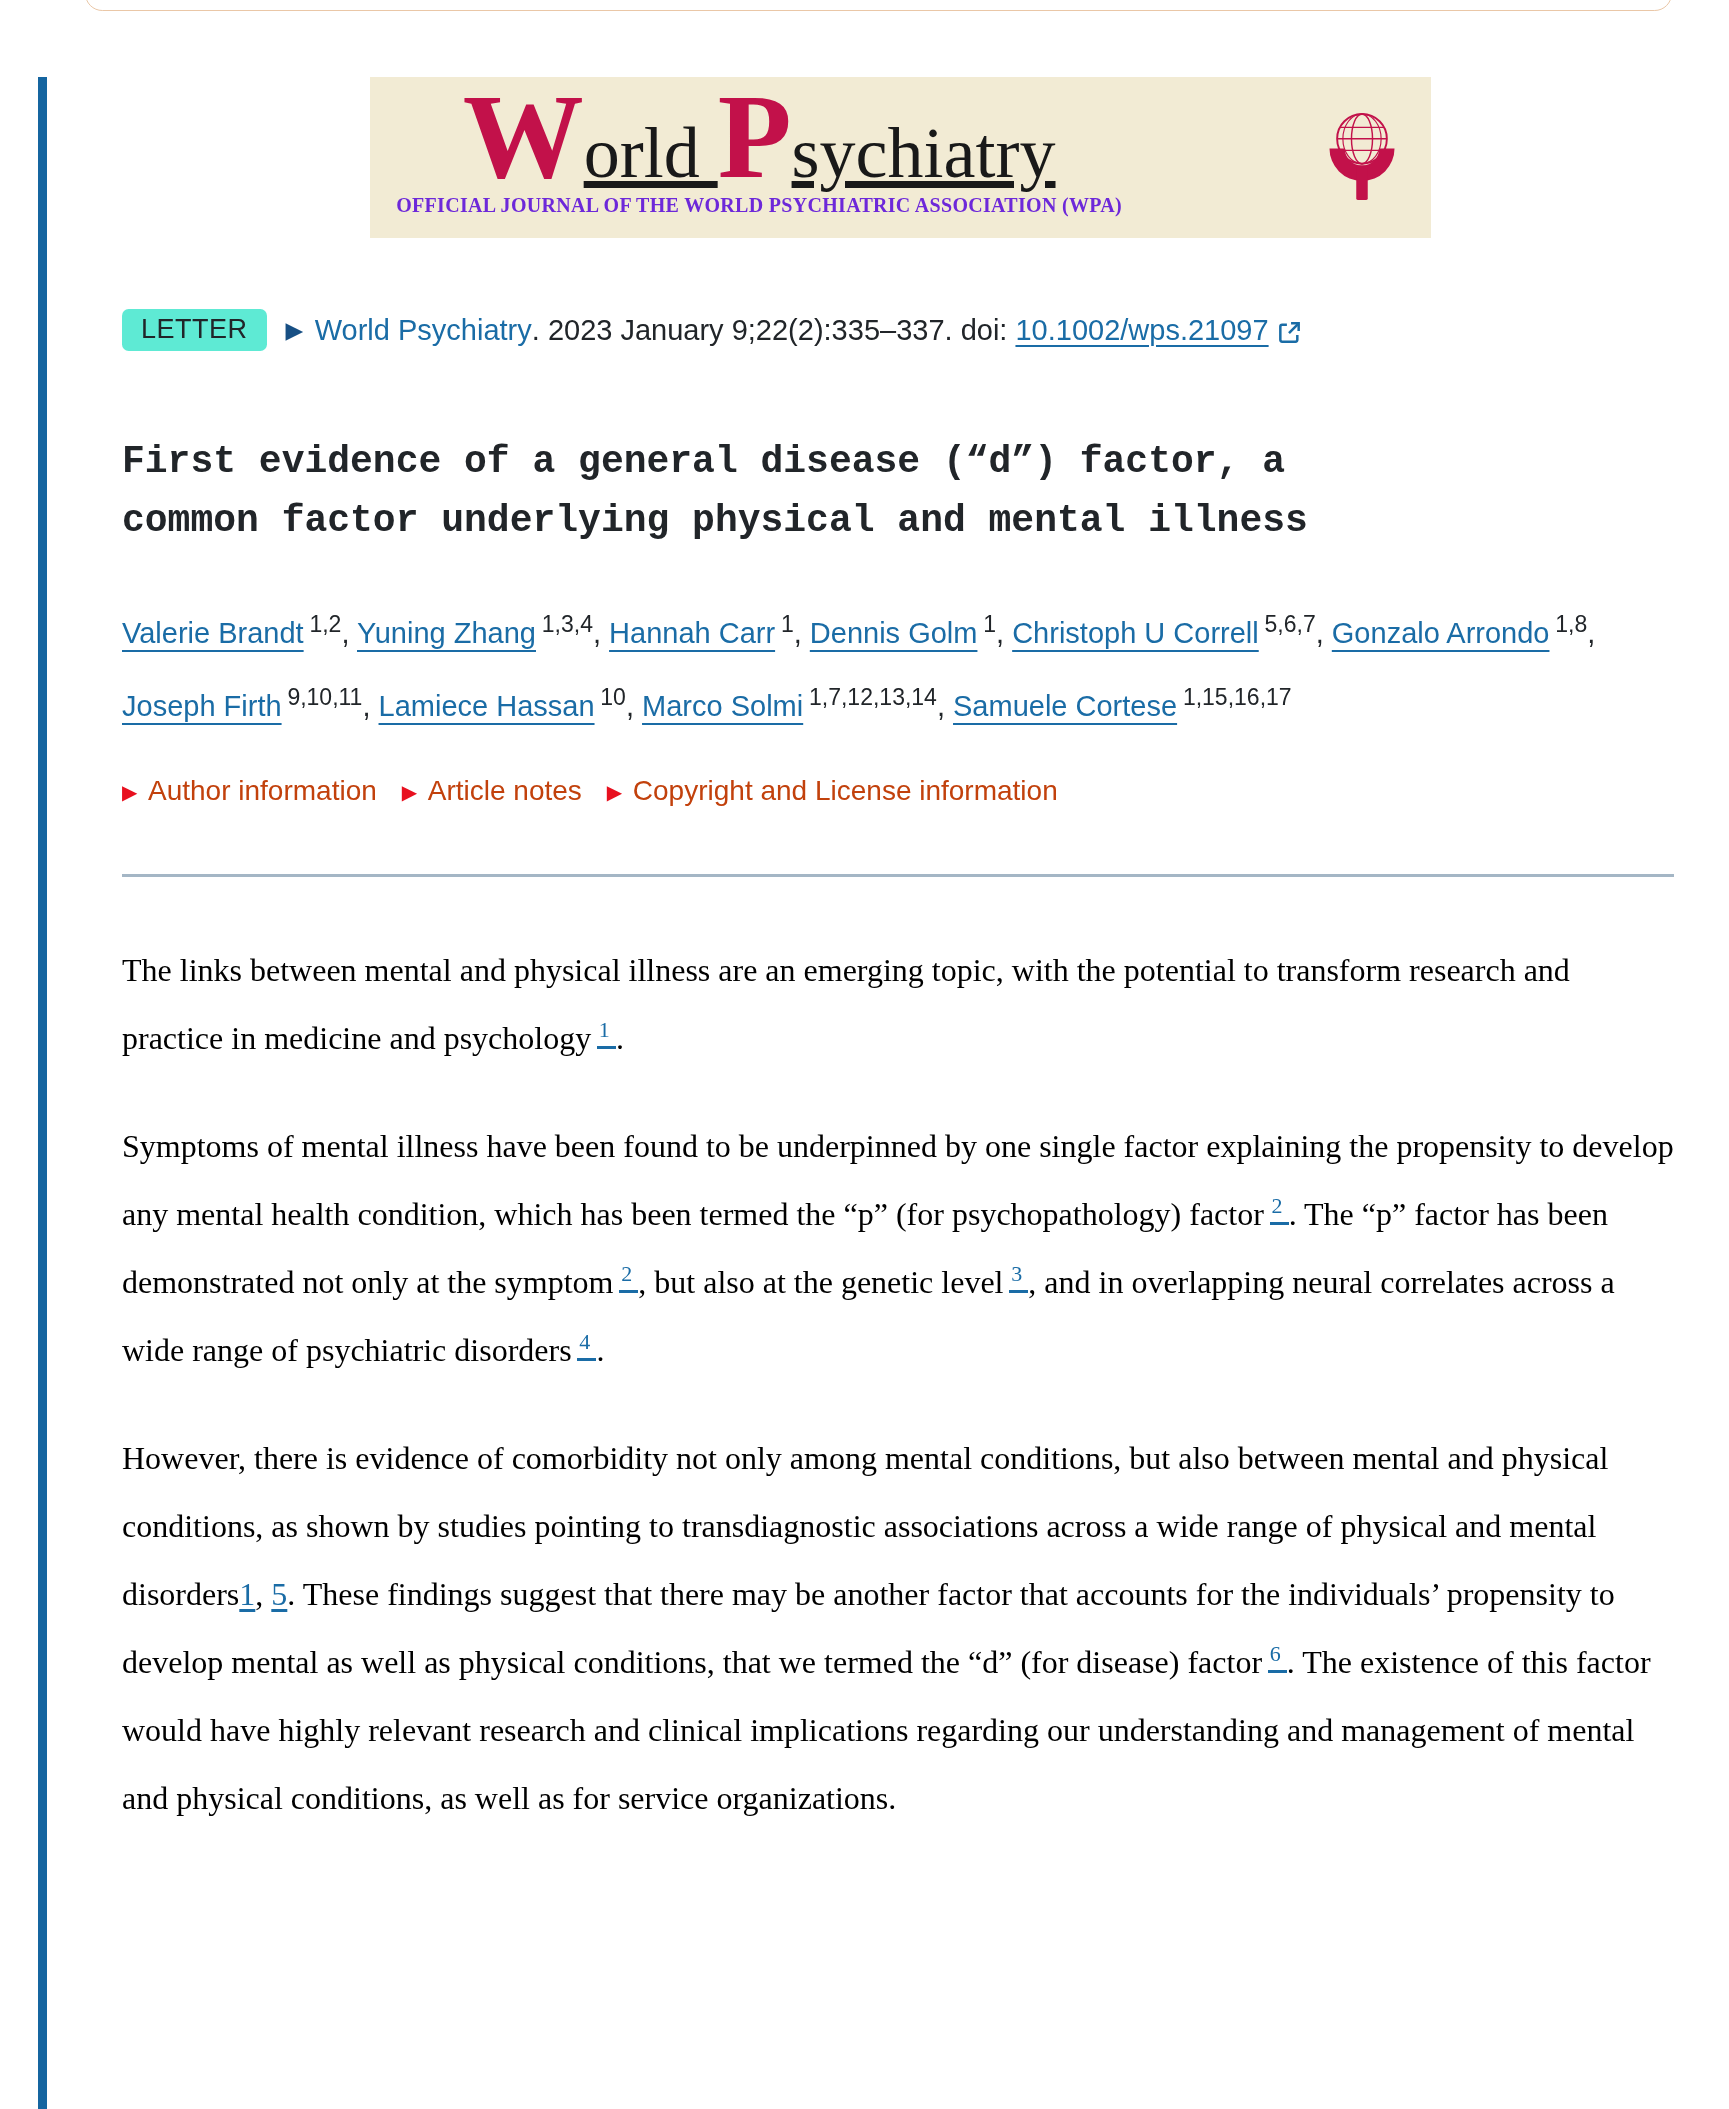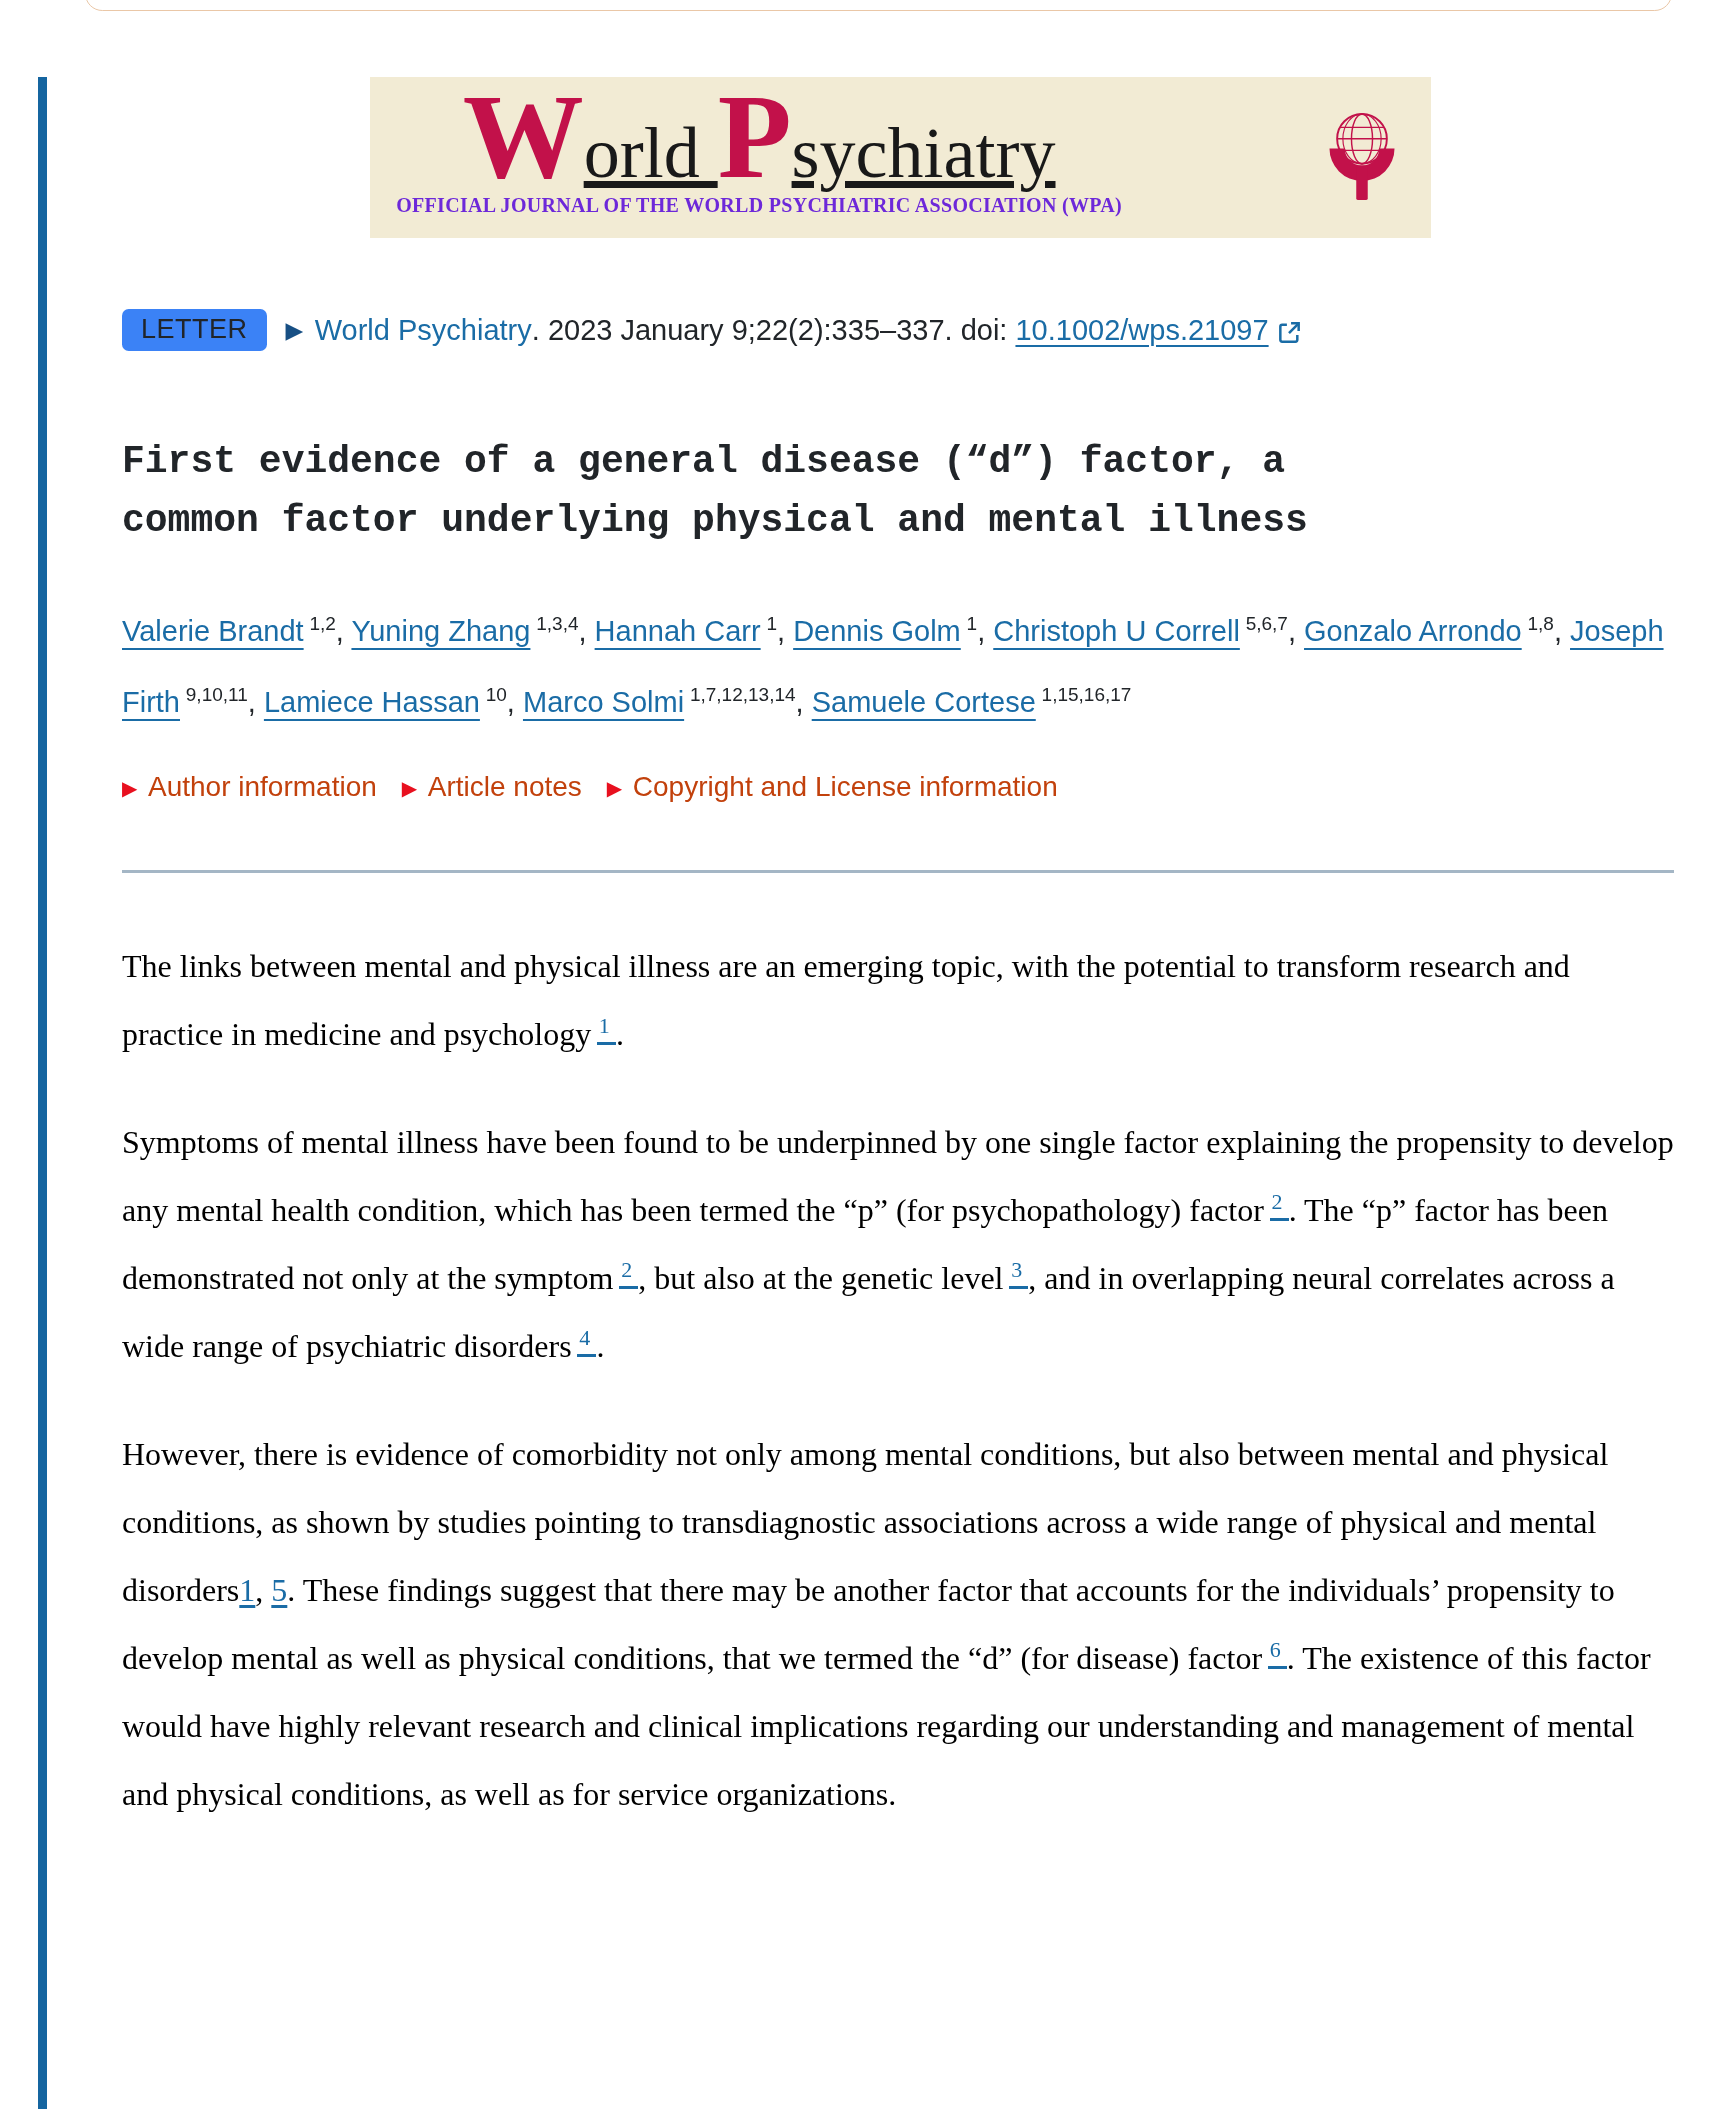--- a/index.html
+++ b/index.html
@@ -31,40 +31,40 @@
   .banner-subtitle{
     position:absolute;left:9.6px;top:117px;width:759px;text-align:center;
     font-family:"Liberation Serif",serif;font-weight:700;font-size:20px;color:#6d28d9;
     letter-spacing:0.3px;white-space:nowrap;
   }
   .wpa-logo{position:absolute;right:25px;top:33px;}
 
   
   .cite-row{margin-top:71px;display:flex;align-items:center;font-size:29px;}
   .badge{
-    background:#3b82f6;border-radius:6.7px;padding:4.8px 19px 6.7px;font-size:27px;
+    background:#5eead4;border-radius:6.7px;padding:4.8px 19px 6.7px;font-size:27px;
     color:#212529;letter-spacing:0.5px;
   }
   .cite-marker{color:#174f84;font-size:23px;margin:0 11.5px 0 19px;}
   .journal-link{color:#1a6ca6;text-decoration:none;}
   .cite-text{color:#212529;white-space:pre;}
   .doi-link{
     color:#1a6ca6;text-decoration:underline;text-decoration-thickness:2.4px;text-underline-offset:4.8px;
   }
   .ext-icon{margin-left:8.6px;position:relative;top:1.9px;}
 
   
   h1.article-title{
     margin:81px 0 0 0;width:1278px;font-size:38px;line-height:59px;font-weight:700;color:#212529;font-family:Liberation Mono, monospace;
   }
   .authors{margin-top:42px;width:1552px;font-size:29px;line-height:64px;color:#212529;}
   .author-link{
     color:#1a6ca6;text-decoration:underline;text-decoration-thickness:2.4px;text-underline-offset:6.7px;cursor:pointer;
   }
-  .author-sup{font-size:19px;color:#212529;margin-left:5.8px;}
+  .author-sup{font-size:23px;color:#212529;margin-left:5.8px;}
   .info-row{margin-top:37px;display:flex;align-items:center;gap:25px;font-size:28px;}
   .info-item{display:flex;align-items:center;gap:10.6px;}
   .tri-red{color:#e8101f;font-size:20px;position:relative;top:1px;}
   .info-link{color:#c2410c;text-decoration:none;cursor:pointer;text-align:right;}
   .ids-row{margin-top:33px;font-size:28px;color:#212529;}
   .pmid-group{margin-left:25px;}
   .pmid-link{
     color:#1a6ca6;text-decoration:underline;text-decoration-thickness:2.4px;text-underline-offset:5.8px;
   }
   hr.rule{margin:67px 0 0 0;border:none;height:2.9px;background:#a4b6c5;width:1552px;}

